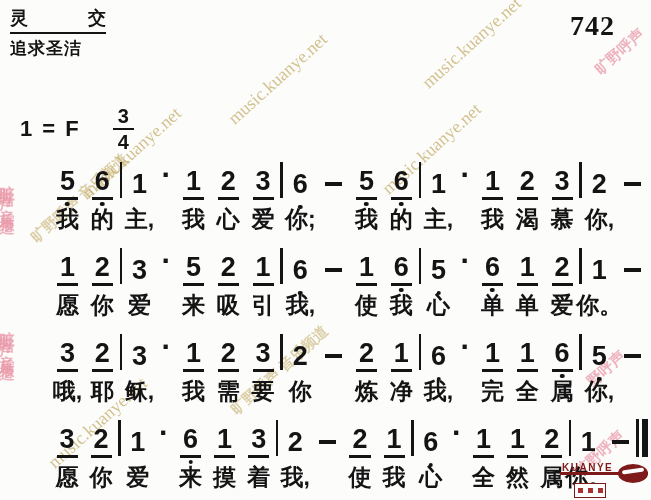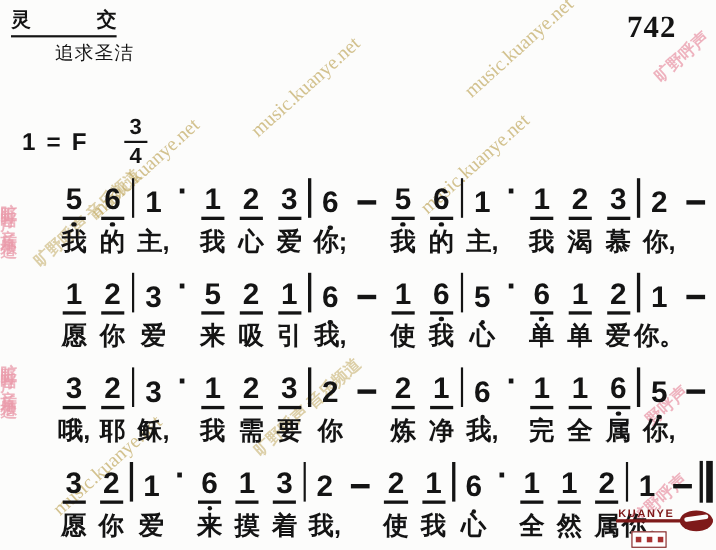--- a/index.html
+++ b/index.html
@@ -11,21 +11,21 @@
     font-family:"Liberation Sans", sans-serif;
     color:#141414;
   }
   
   .corner{position:absolute;left:10px;top:6px;}
   .corner-top{
     display:flex;justify-content:space-between;
     width:96px;font-size:18px;font-weight:700;
     border-bottom:2px solid #141414;padding-bottom:2px;
   }
-  .corner-bottom{font-size:17px;font-weight:400;margin-top:3px;letter-spacing:1px;margin-left:40px;}
+  .corner-bottom{font-size:17px;font-weight:700;margin-top:3px;letter-spacing:1px;}
   .title{
     position:absolute;left:150px;top:6px;width:330px;
     font-size:40px;font-weight:900;letter-spacing:13px;
     white-space:nowrap;
   }
   .number{
     position:absolute;left:570px;top:10px;
     font-family:"Liberation Serif", serif;
     font-size:28px;font-weight:600;letter-spacing:1px;
   }

